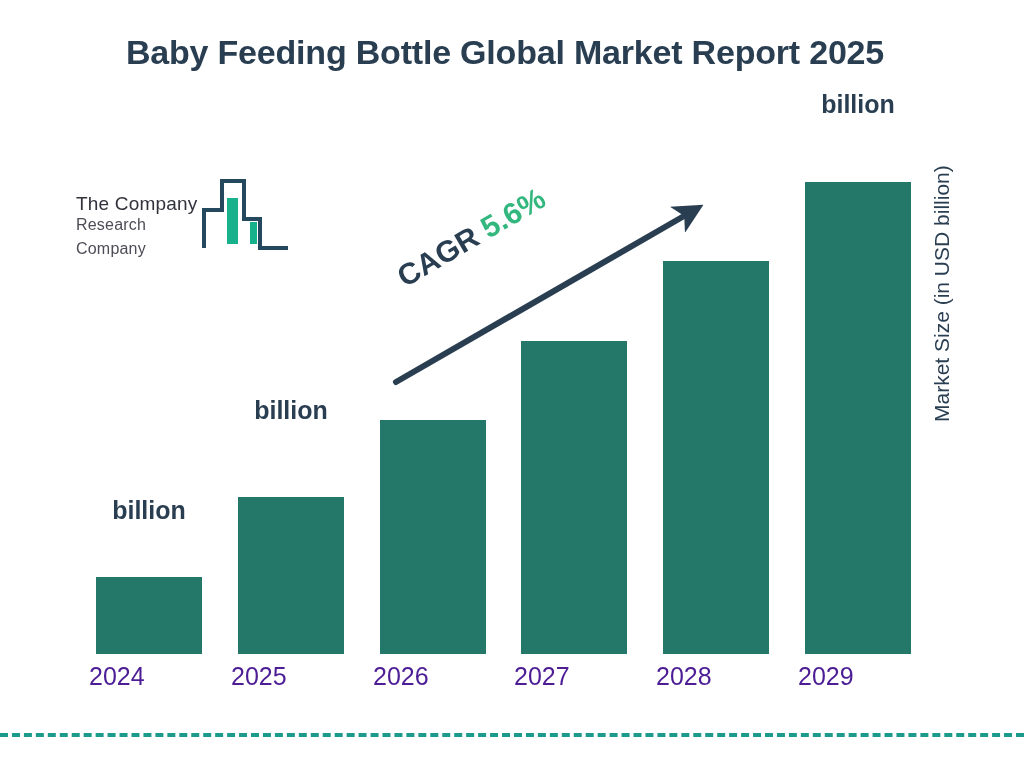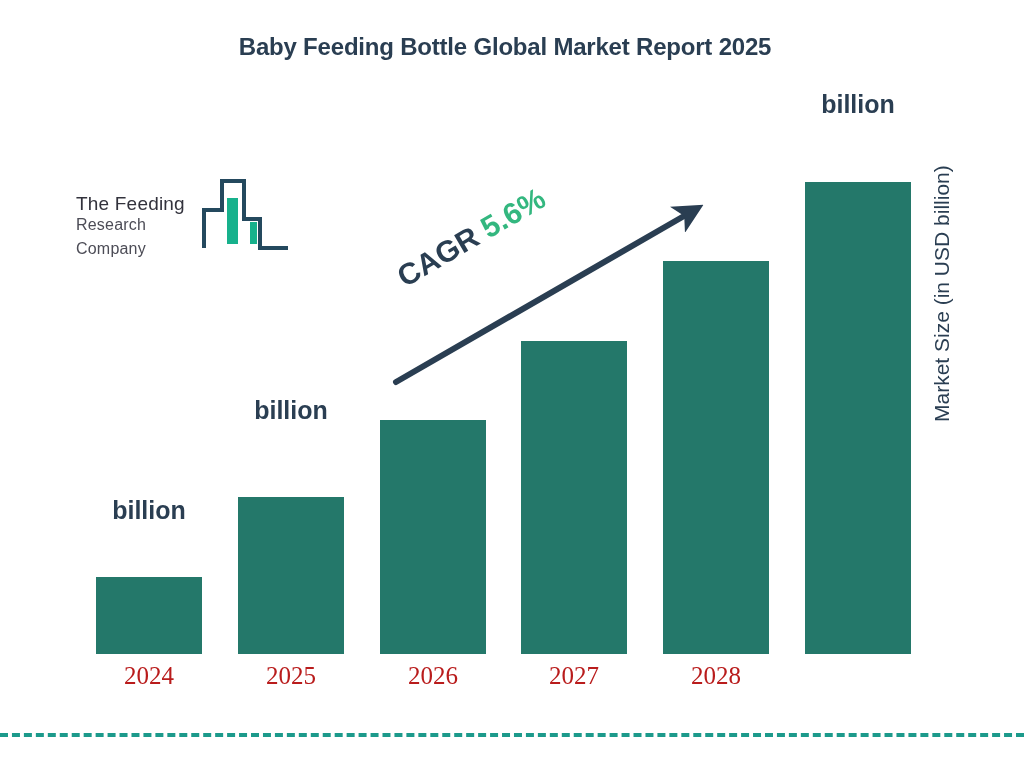--- a/index.html
+++ b/index.html
@@ -16,21 +16,21 @@
     color: #2a3e52;
   }
 
   
   #chart-title {
     position: absolute;
     left: 62px;
     top: 32px;
     width: 886px;
     text-align: center;
-    font-size: 24px;
+    font-size: 34px;
     font-weight: bold;
     line-height: 1.22;
     color: #2a3e52;
     letter-spacing: -0.2px;
   }
 
   
   #logo {
     position: absolute;
     left: 74px;
@@ -79,24 +79,24 @@
   .bar-value {
     position: absolute;
     text-align: center;
     font-size: 25px;
     font-weight: bold;
     line-height: 1.32;
     color: #2a3e52;
   }
   .tick-label {
     position: absolute;
-    text-align: center;
+    text-align: left;
     font-size: 25px;
-    color: #b91c1c;
-    font-family: Liberation Serif, serif;
+    color: #4c1d95;
+    font-family: Liberation Sans, sans-serif;
   }
 
   
   #cagr-arrow {
     position: absolute;
     left: 380px;
     top: 190px;
     width: 340px;
     height: 210px;
   }
@@ -137,21 +137,21 @@
     border-top: 4px dashed #1c9a8b;
   }
 </style>
 </head>
 <body>
 
 <div id="chart-title">Baby Feeding Bottle Global Market Report 2025</div>
 
 <div id="logo">
   <div id="logo-text">
-    <div id="logo-text-main">The Feeding</div>
+    <div id="logo-text-main">The Company</div>
     <div id="logo-text-sub">Research Company</div>
   </div>
   <svg id="logo-mark" width="92" height="76" viewBox="0 0 92 76">
     <polyline points="4,72 4,34 22,34 22,5 44,5 44,43 60,43 60,72 88,72" fill="none" stroke="#24495e" stroke-width="4" stroke-linejoin="miter" stroke-linecap="butt"></polyline>
     <rect x="27" y="22" width="11" height="46" fill="#17b18c"></rect>
     <rect x="50" y="46" width="7" height="22" fill="#17b18c"></rect>
   </svg>
 </div>
 
 <div id="plot">
@@ -175,20 +175,21 @@
   <div class="bar" style="left:805px; top:182px; width:106px; height:472px;"></div>
   <div class="bar-value" style="left:788px; top:88px; width:140px;">
     <div>billion</div>
   </div>
 
   <div class="tick-label" style="left:89px; top:662px; width:120px;">2024</div>
   <div class="tick-label" style="left:231px; top:662px; width:120px;">2025</div>
   <div class="tick-label" style="left:373px; top:662px; width:120px;">2026</div>
   <div class="tick-label" style="left:514px; top:662px; width:120px;">2027</div>
   <div class="tick-label" style="left:656px; top:662px; width:120px;">2028</div>
+  <div class="tick-label" style="left:798px; top:662px; width:120px;">2029</div>
 
   <svg id="cagr-arrow" viewBox="0 0 340 210">
     <defs>
       <marker id="arrowhead" markerWidth="5" markerHeight="5" refX="2.6" refY="2.5" orient="auto">
         <path d="M0,0 L5,2.5 L0,5 L1.3,2.5 Z" fill="#2a3e52"></path>
       </marker>
     </defs>
     <line x1="16" y1="192" x2="311" y2="22" stroke="#2a3e52" stroke-width="6" stroke-linecap="round" marker-end="url(#arrowhead)"></line>
   </svg>
 

